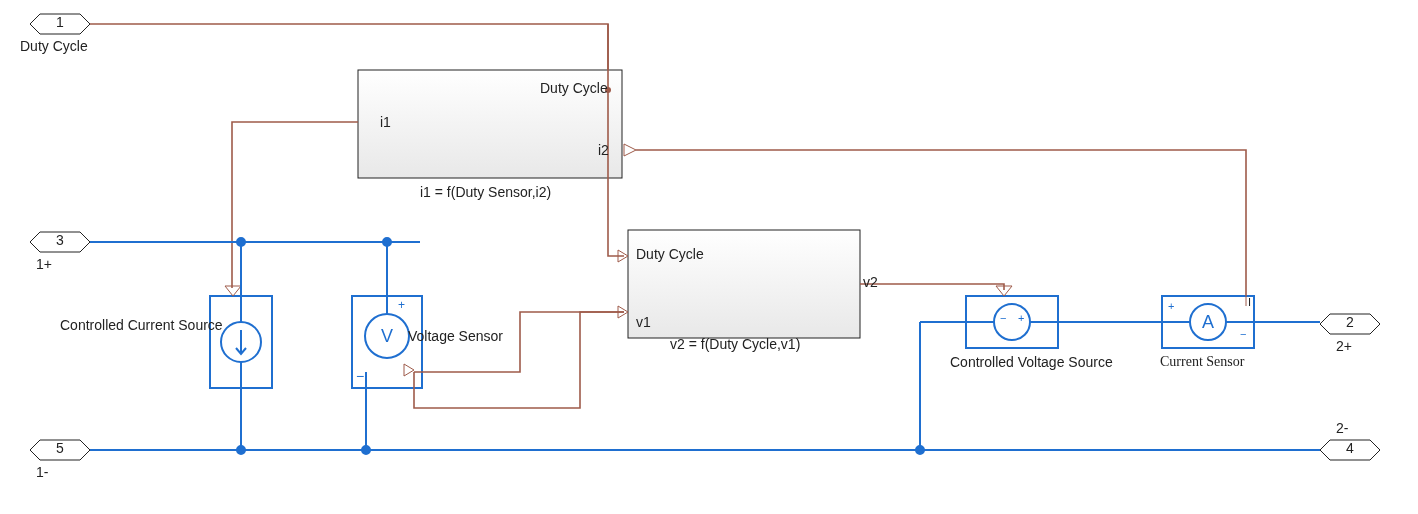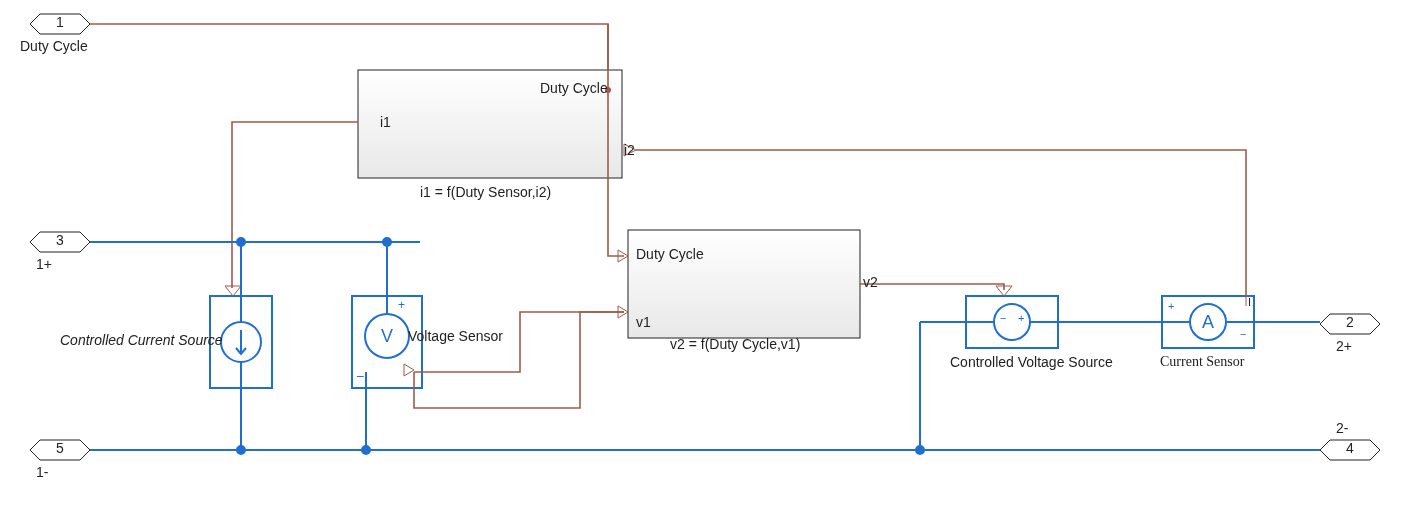--- a/index.html
+++ b/index.html
@@ -151,29 +151,29 @@
 <span class="lbl port-num" style="left:1346px;top:440px;">4</span>
 
 <span class="lbl" style="left:20px;top:38px;">Duty Cycle</span>
 <span class="lbl" style="left:36px;top:256px;">1+</span>
 <span class="lbl" style="left:36px;top:464px;">1-</span>
 <span class="lbl" style="left:1336px;top:338px;">2+</span>
 <span class="lbl" style="left:1336px;top:420px;">2-</span>
 
 <span class="lbl" style="left:540px;top:80px;">Duty Cycle</span>
 <span class="lbl" style="left:380px;top:114px;">i1</span>
-<span class="lbl" style="left:624px;top:142px;">i2</span>
+<span class="lbl" style="left:598px;top:142px;">i2</span>
 <span class="lbl" style="left:420px;top:184px;">i1 = f(Duty Sensor,i2)</span>
 
 <span class="lbl" style="left:636px;top:246px;">Duty Cycle</span>
 <span class="lbl" style="left:636px;top:314px;">v1</span>
 <span class="lbl" style="left:863px;top:274px;">v2</span>
 <span class="lbl" style="left:670px;top:336px;">v2 = f(Duty Cycle,v1)</span>
 
-<span class="lbl" style="left:60px;top:332px;text-align:right;width:140px;font-style:italic;">Controlled Current Source</span>
+<span class="lbl" style="left:60px;top:317px;text-align:right;width:140px;">Controlled Current Source</span>
 <span class="lbl" style="left:408px;top:328px;">Voltage Sensor</span>
 <span class="lbl" style="left:950px;top:354px;text-align:right;width:130px;">Controlled Voltage Source</span>
 <span class="lbl" style="left:1160px;top:354px;font-family:Liberation Serif, serif;">Current Sensor</span>
 
 <span class="lbl" style="left:381px;top:326px;font-size:18px;color:#1f6fd0;">V</span>
 <span class="lbl" style="left:1202px;top:312px;font-size:18px;color:#1f6fd0;">A</span>
 <span class="lbl" style="left:398px;top:298px;font-size:12px;color:#1f6fd0;">+</span>
 <span class="lbl" style="left:356px;top:368px;font-size:14px;color:#1f6fd0;">−</span>
 <span class="lbl" style="left:1018px;top:312px;font-size:11px;color:#1f6fd0;">+</span>
 <span class="lbl" style="left:1000px;top:312px;font-size:11px;color:#1f6fd0;">−</span>

